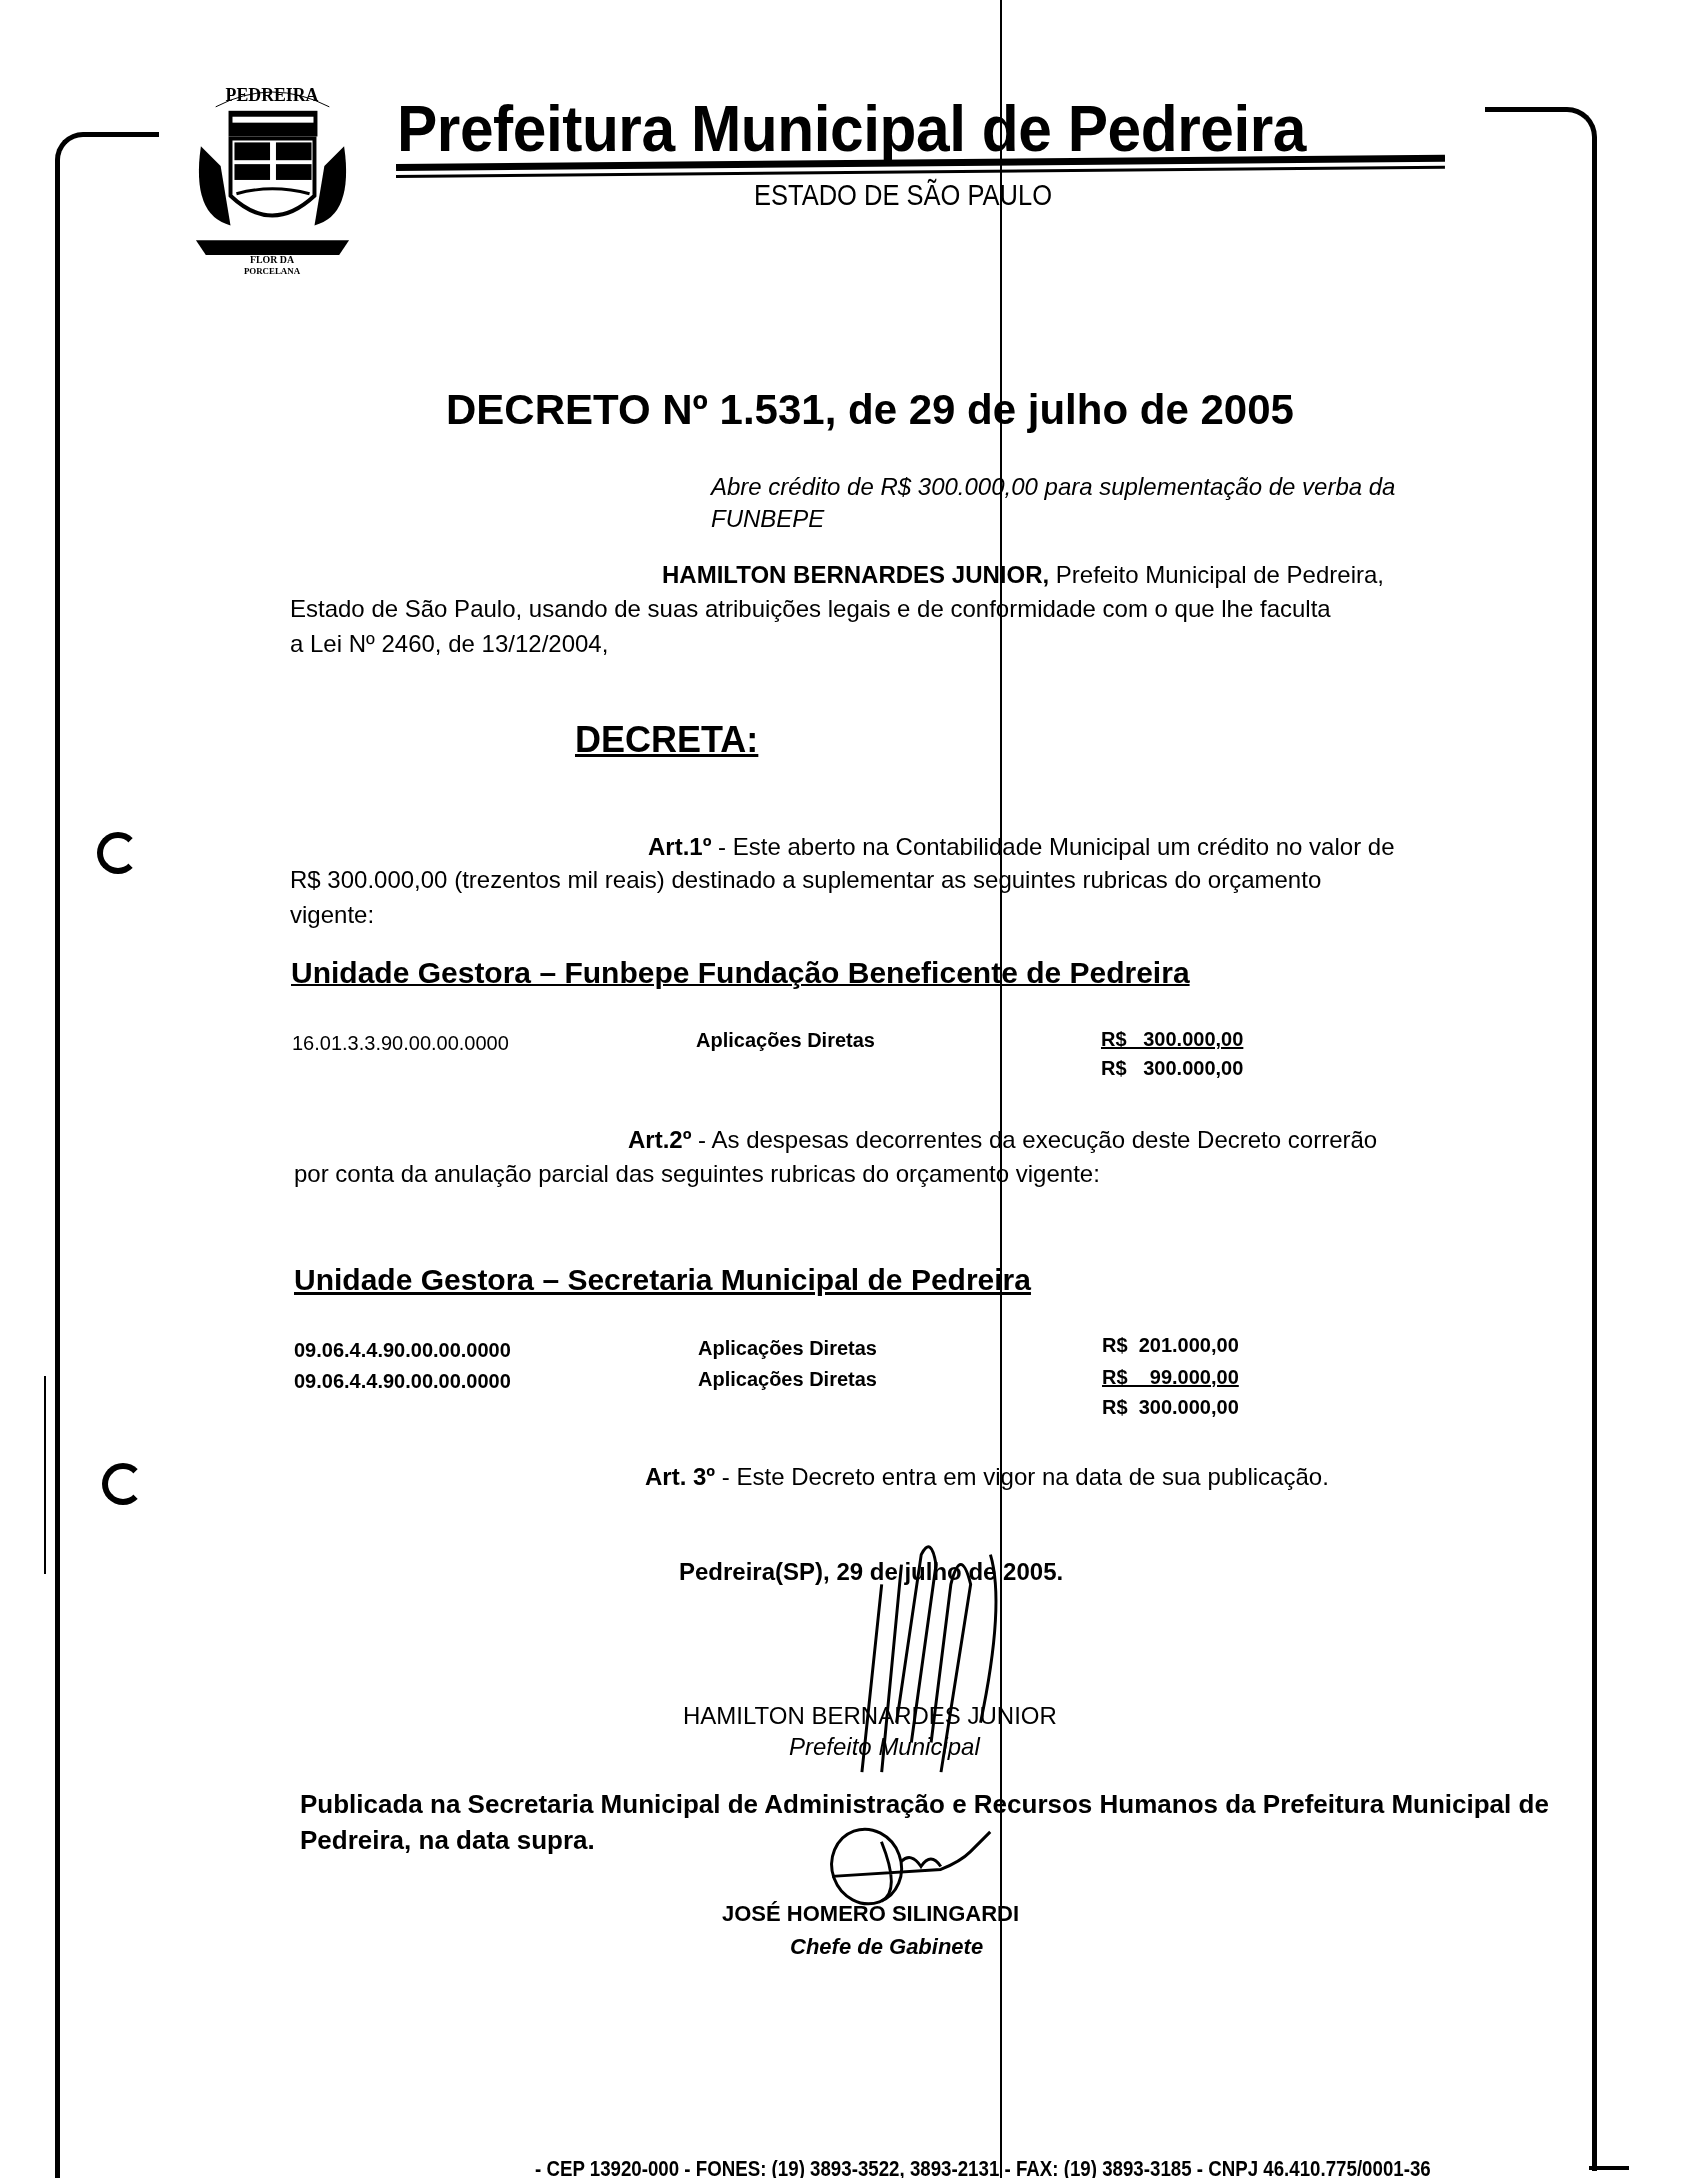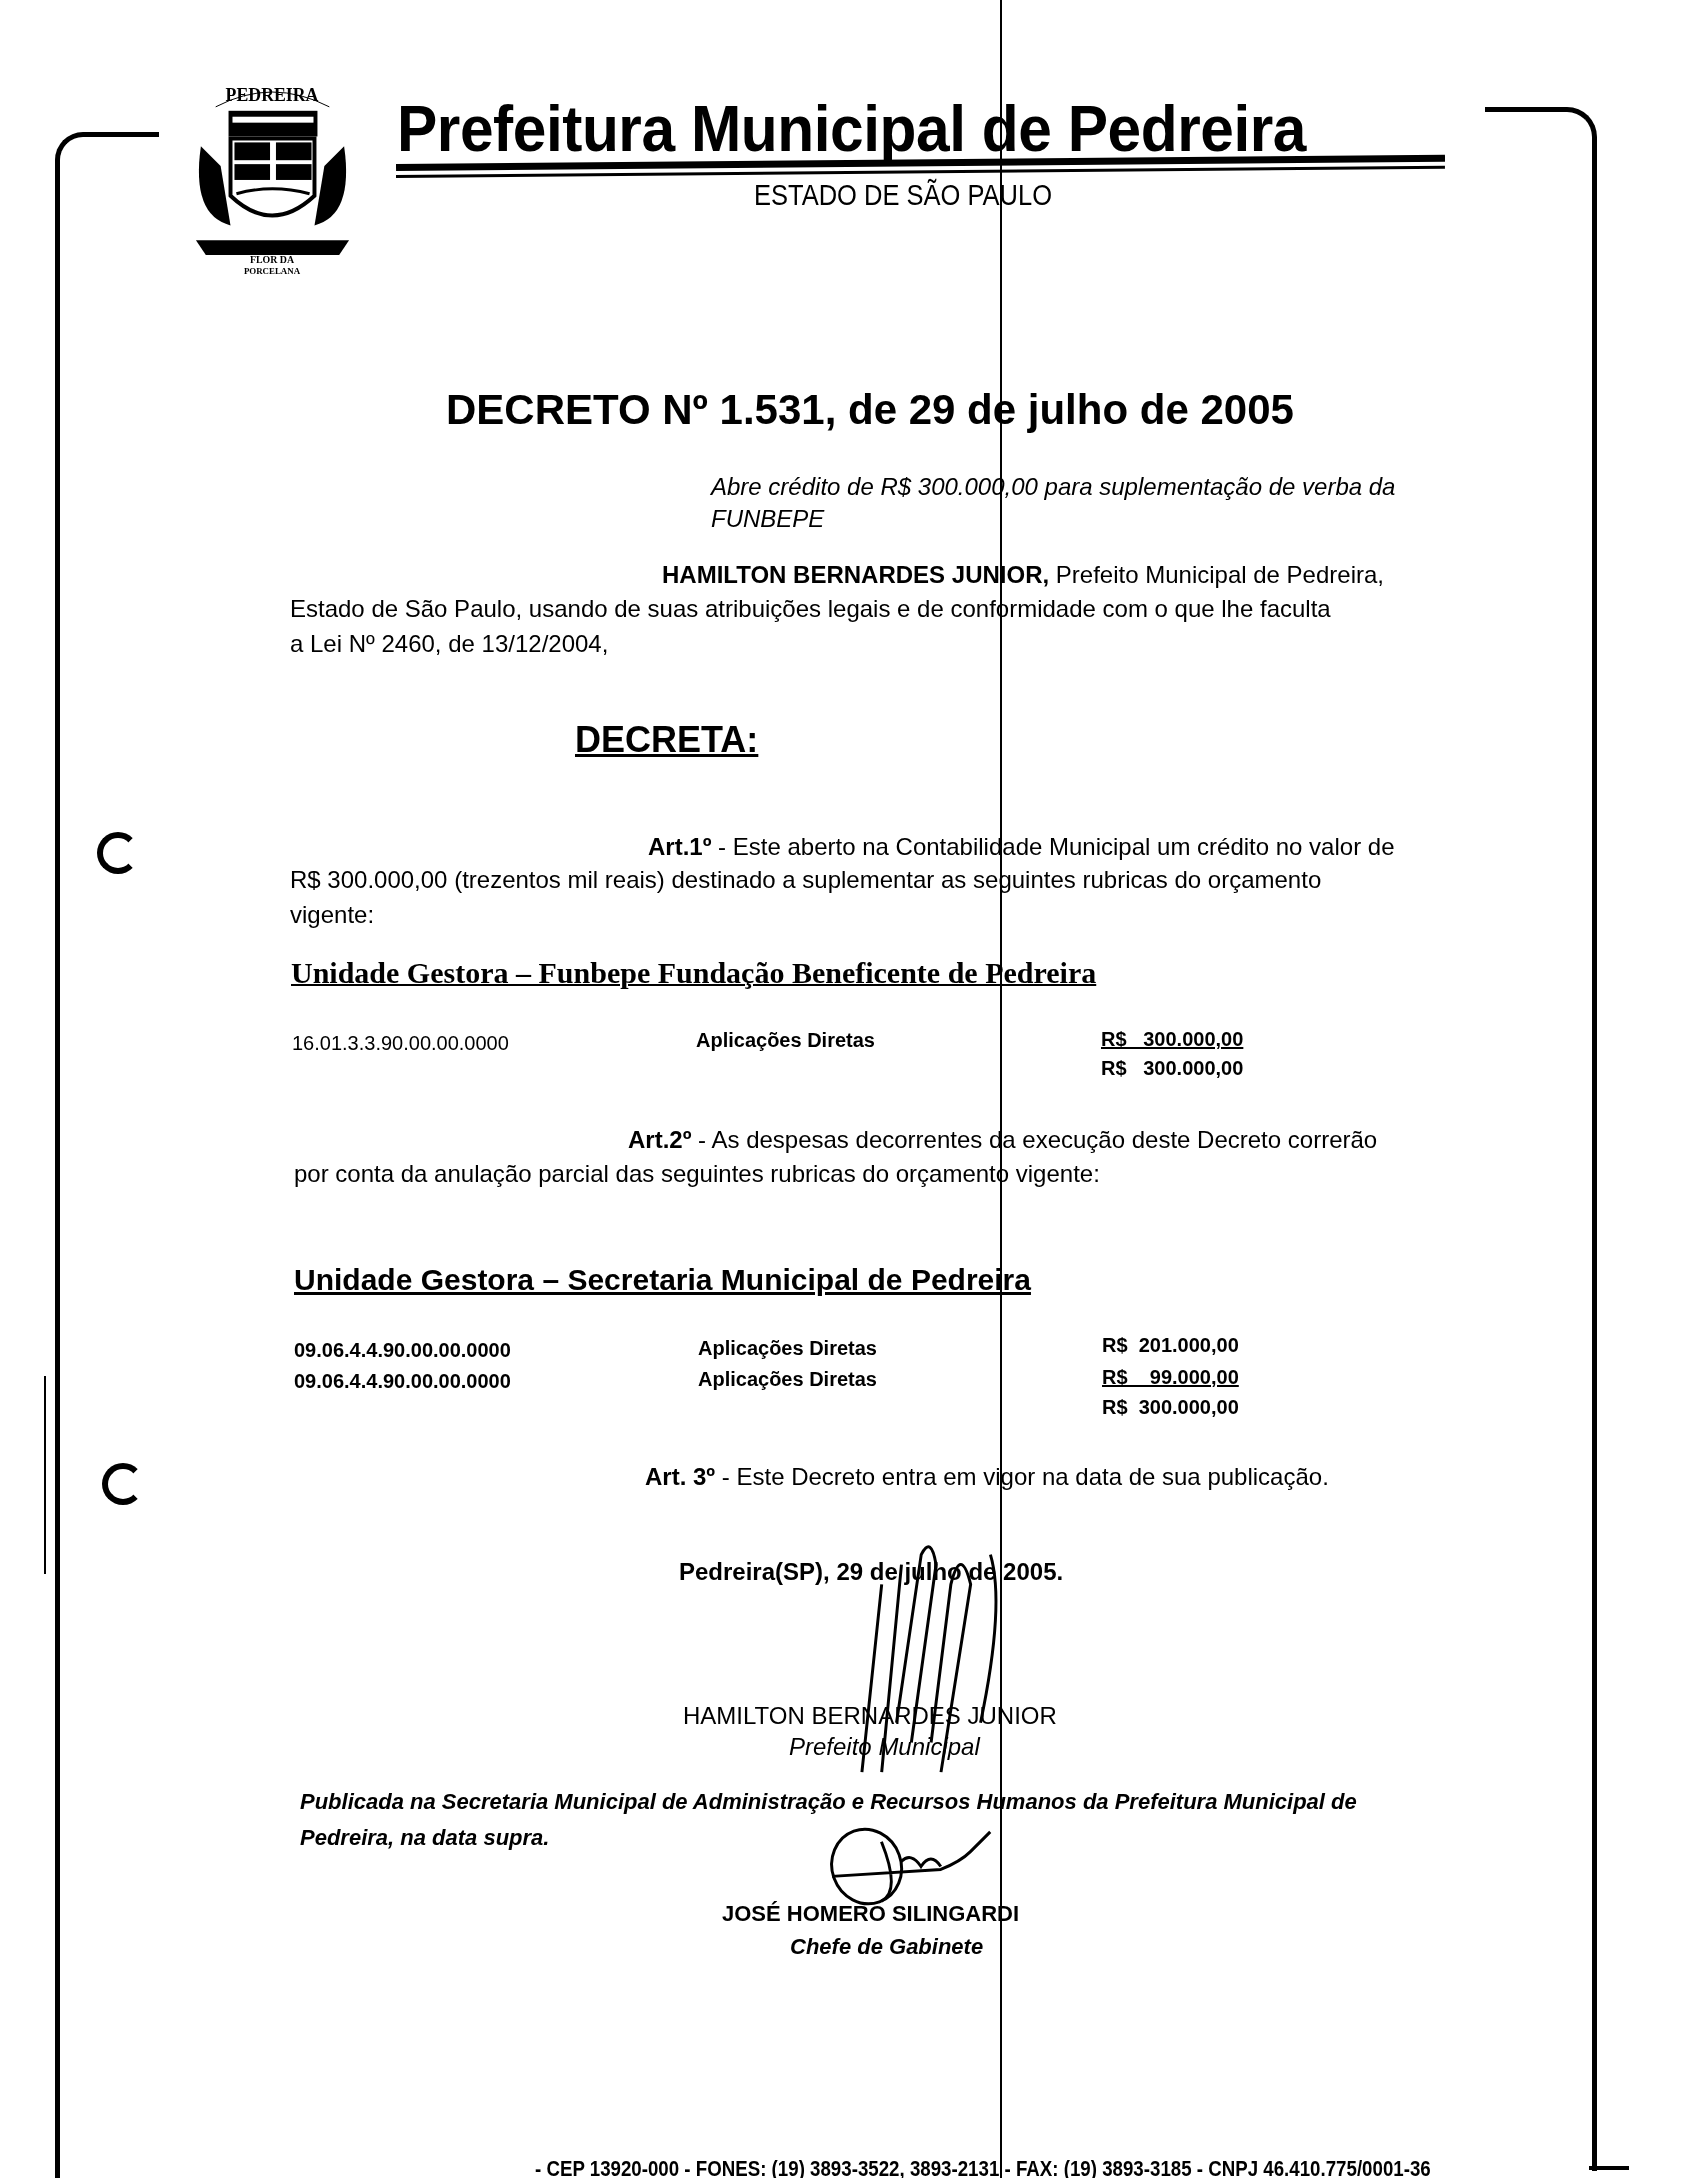--- a/index.html
+++ b/index.html
@@ -16,25 +16,25 @@
   .header-title { position:absolute; left:397px; top:91px; font-size:65px; font-weight:bold; letter-spacing:-0.5px; transform:scaleX(0.93); transform-origin:left top; }
   .header-rule1 { position:absolute; left:396px; top:164px; width:1049px; height:7px; background:#000; transform:rotate(-0.5deg); transform-origin:left top; }
   .header-rule2 { position:absolute; left:396px; top:175px; width:1049px; height:3px; background:#000; transform:rotate(-0.5deg); transform-origin:left top; }
   .state { position:absolute; left:754px; top:178px; font-size:30px; transform:scaleX(0.85); transform-origin:left top; }
 
   .decreto { position:absolute; left:446px; top:386px; font-size:42px; font-weight:bold; }
   .ementa { position:absolute; left:711px; font-size:24px; font-style:italic; }
   .body-text { position:absolute; font-size:24px; }
   .bold { font-weight:bold; }
   .decreta { position:absolute; left:575px; top:719px; font-size:36px; font-weight:bold; text-decoration:underline; text-decoration-thickness:3px; }
-  .unidade-serif { position:absolute; left:291px; top:956px; font-family:Liberation Serif, serif; font-weight:bold; font-size:30px; text-decoration:underline; text-decoration-thickness:2px; }
+  .unidade-serif { position:absolute; left:291px; top:956px; font-family:Liberation Sans, sans-serif; font-weight:bold; font-size:30px; text-decoration:underline; text-decoration-thickness:2px; }
   .unidade-sans { position:absolute; left:294px; top:1263px; font-size:30px; font-weight:bold; text-decoration:underline; text-decoration-thickness:3px; }
   .row { position:absolute; font-size:20px; }
   .underline { text-decoration:underline; text-decoration-thickness:2px; }
-  .pub { position:absolute; left:300px; font-size:22px; font-style:italic; font-weight:bold; }
+  .pub { position:absolute; left:300px; font-size:26px; font-weight:bold; }
   .footer { position:absolute; left:535px; top:2156px; font-size:22px; font-weight:bold; transform:scaleX(0.85); transform-origin:left top; }
   .sig { position:absolute; }
 </style>
 </head>
 <body>
 
 <div class="frame-left"></div>
 <div class="frame-right"></div>
 <div class="footer-rule"></div>
 <div class="scan-line"></div>

